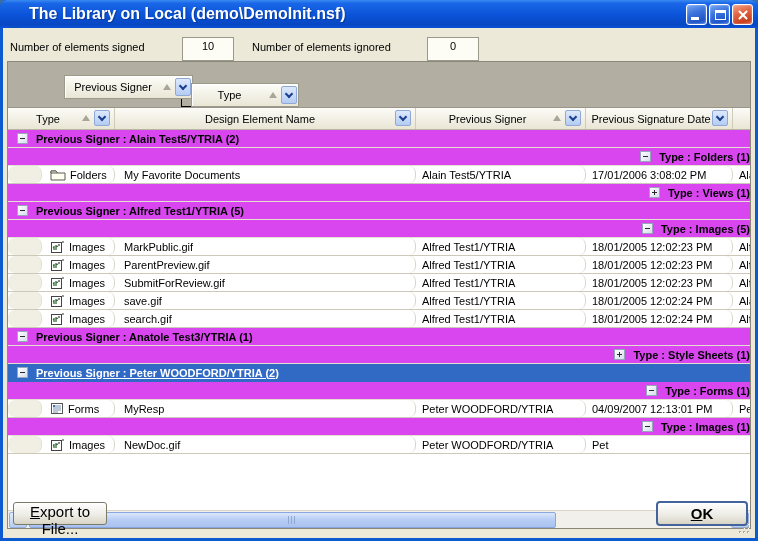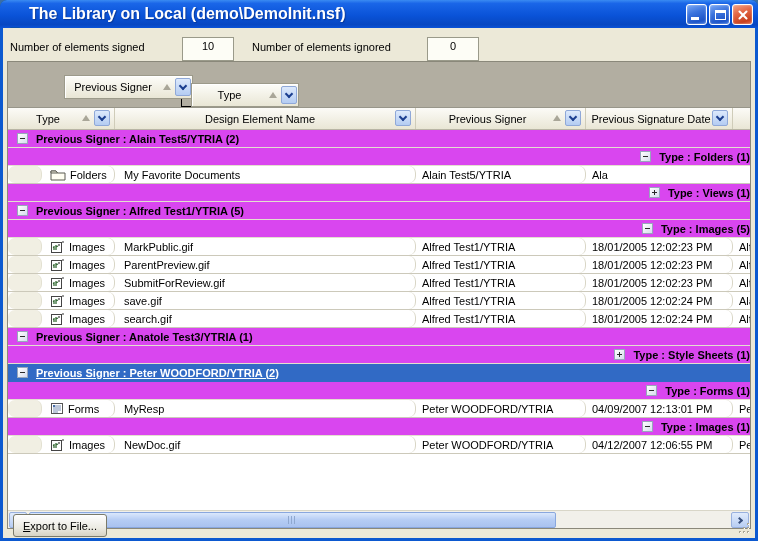--- a/index.html
+++ b/index.html
@@ -149,23 +149,22 @@
     background:linear-gradient(#dbe8fc,#b5ccf4 50%,#a9c2ef);
     display:flex; align-items:center; justify-content:center; cursor:grab;
   }
   .sgrip{ width:9px; height:8px;
     background:repeating-linear-gradient(90deg,#8fa8d0 0 1px,transparent 1px 3px); }
 
   
   .btn{
     position:absolute; height:23px; border:1px solid #7a7a6a; border-radius:3px;
     background:linear-gradient(#fefefe,#ecebe3 60%,#d8d3c4);
-    font-size:11px; cursor:pointer; font-family:"Liberation Sans",sans-serif;
+    font-size:15px; cursor:pointer; font-family:"Liberation Sans",sans-serif;
     box-shadow:inset 0 1px 0 #fff;
-    margin-top:12px;
   }
   .btn.export{ left:10px; top:474px; width:94px; }
   .btn.ok{
     left:653px; top:473px; width:92px; height:25px; font-weight:bold;
     border:2px solid #44639c; border-radius:4px;
   }
   .mn{ text-decoration:underline; }
   .grip{ position:absolute; right:4px; bottom:3px; width:13px; height:13px; }
 
 </style>
@@ -281,20 +280,21 @@
               <span class="ricon">
                 <svg width="16" height="13" viewBox="0 0 16 13">
                   <path d="M1 3 L6 3 L7.5 5 L15 5 L15 12 L1 12 Z" fill="#fffef2" stroke="#5a5a50"></path>
                   <path d="M1 3 L6 3 L7.5 5 L1 5 Z" fill="#f4f2e0" stroke="#5a5a50"></path>
                 </svg>
               </span>
               <span>Folders</span>
             </span>
             <span class="cell cn">My Favorite Documents</span>
             <span class="cell cs">Alain Test5/YTRIA</span>
+            <span class="cell cd">17/01/2006 3:08:02 PM</span>
             <span class="cell cx">Ala</span>
           </div>
           <div class="row group2">
             <span class="expander plus"></span>
             <span class="glabel">Type : Views (1)</span>
           </div>
           <div class="row group1">
             <span class="expander"></span>
             <span class="glabel">Previous Signer : Alfred Test1/YTRIA (5)</span>
           </div>
@@ -437,39 +437,39 @@
                   <rect x="1.5" y="2.5" width="10" height="10" fill="#fff" stroke="#444"></rect>
                   <path d="M4 10 L4 6 M6 10 L6 5 M6 7 L8 6 M4 8 L3.2 7" stroke="#356b35" stroke-width="1.3" fill="none"></path>
                   <rect x="8" y="4" width="2" height="2" fill="#888"></rect>
                   <rect x="12" y="1" width="2" height="2" fill="#999"></rect>
                 </svg>
               </span>
               <span>Images</span>
             </span>
             <span class="cell cn">NewDoc.gif</span>
             <span class="cell cs">Peter WOODFORD/YTRIA</span>
-            <span class="cell cd">04/12/2007 12:06:55 PM</span>
             <span class="cell cx">Pet</span>
           </div>
         </div>
 
       <div class="hscroll">
         <span class="sbtn left">
             <span class="schev"></span>
           </span>
         <span class="sthumb">
             <span class="sgrip"></span>
           </span>
         <span class="sbtn right">
             <span class="schev"></span>
           </span>
       </div>
     </div>
 
     <button class="btn export"><span class="mn">E</span><span>xport to File...</span></button>
+    <button class="btn ok"><span class="mn">O</span><span>K</span></button>
 
     <span class="grip">
       <svg width="13" height="13" viewBox="0 0 13 13">
         <g fill="#a8a594">
           <rect x="9" y="9" width="2" height="2"></rect>
             <rect x="9" y="5" width="2" height="2"></rect>
             <rect x="9" y="1" width="2" height="2"></rect>
           <rect x="5" y="9" width="2" height="2"></rect>
             <rect x="5" y="5" width="2" height="2"></rect>
           <rect x="1" y="9" width="2" height="2"></rect>

